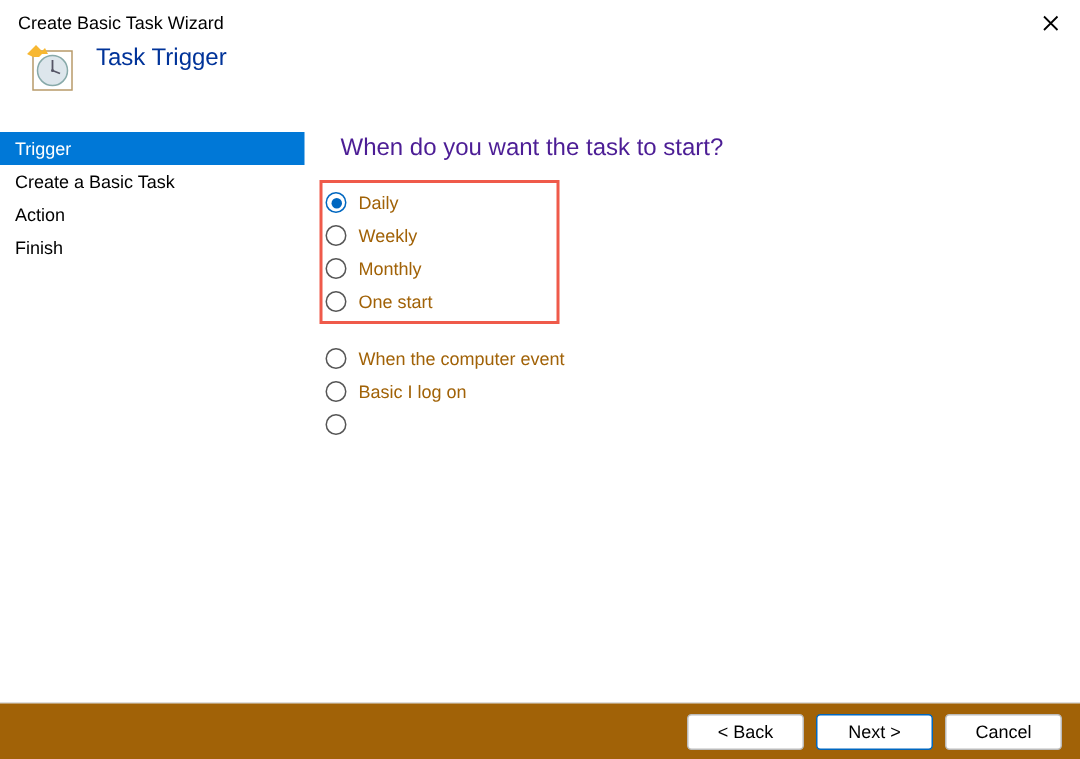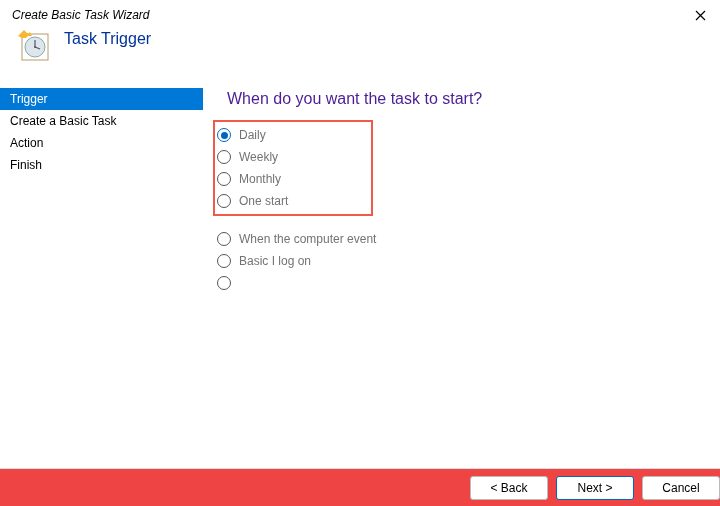--- a/index.html
+++ b/index.html
@@ -1,35 +1,35 @@
 <!DOCTYPE html>
 <html><head>
   <meta charset="utf-8">
   <style>
     * { box-sizing: border-box; font-family: 'Segoe UI', Tahoma, sans-serif; }
     body { margin: 0; padding: 0; width: 720px; height: 506px; background: #fff; overflow: hidden; position: relative; }
     .titlebar { height: 30px; display: flex; align-items: center; padding: 0 10px; font-size: 12px; color: #000; position: relative; }
-    .titlebar .title { flex: 1; padding-left: 2px; font-style: italic; }
+    .titlebar .title { flex: 1; padding-left: 2px; }
     .titlebar .close { width: 40px; height: 30px; display: flex; align-items: center; justify-content: center; cursor: pointer; position: absolute; right: 0; top: 0; font-size: 14px; color: #000; }
     .header { height: 58px; display: flex; padding-left: 18px; gap: 14px; }
     .header .icon-wrap { width: 32px; height: 32px; position: relative; }
     .header h1 { font-size: 16px; font-weight: 400; color: #003399; margin: 0; }
     .body { display: flex; height: 380px; border-top: 0; }
     .sidebar { width: 203px; padding-top: 0; }
     .sidebar-item { font-size: 12px; color: #000; padding: 4px 10px 4px 10px; cursor: pointer; }
     .sidebar-item.active { background: #0078d7; color: #fff; }
     .main { flex: 1; padding-top: 2px; padding-left: 12px; }
     .question { font-size: 16px; color: #4c1d95; margin-bottom: 12px; margin-left: 12px; }
     .options { display: flex; flex-direction: column; gap: 8px; }
     .highlight { border: 2px solid #ef5a4a; padding: 6px 8px 6px 0; margin-left: -2px; width: 160px; display: flex; flex-direction: column; gap: 8px; margin-bottom: 8px;}
-    .radio-row { display: flex; align-items: center; gap: 8px; font-size: 12px; color: #737373; cursor: pointer; padding-left: 2px;}
+    .radio-row { display: flex; align-items: center; gap: 8px; font-size: 12px; color: #a16207; cursor: pointer; padding-left: 2px;}
     .radio { width: 14px; height: 14px; border: 1.5px solid #555; border-radius: 50%; display: inline-flex; align-items: center; justify-content: center; flex-shrink: 0; }
     .radio.checked { border-color: #0067c0; }
     .radio.checked::after { content: ''; width: 7px; height: 7px; background: #0067c0; border-radius: 50%; display: block; }
-    .footer { position: absolute; bottom: 0; left: 0; right: 0; height: 38px; border-top: 1px solid #ddd; display: flex; align-items: center; justify-content: flex-end; padding-right: 0; gap: 8px; background: #ef4444;}
+    .footer { position: absolute; bottom: 0; left: 0; right: 0; height: 38px; border-top: 1px solid #ddd; display: flex; align-items: center; justify-content: flex-end; padding-right: 12px; gap: 8px; background: #a16207;}
     .btn { min-width: 78px; height: 24px; font-size: 12px; background: #fff; border: 1px solid #bbb; border-radius: 3px; cursor: pointer; display: inline-flex; align-items: center; justify-content: center; padding: 0 12px; color: #000;}
     .btn.primary { border: 1.5px solid #0067c0; }
   </style>
 </head>
 <body>
 
 <div class="titlebar">
   <span class="title">Create Basic Task Wizard</span>
   <div class="close">
     <svg width="11" height="11" viewBox="0 0 11 11">

